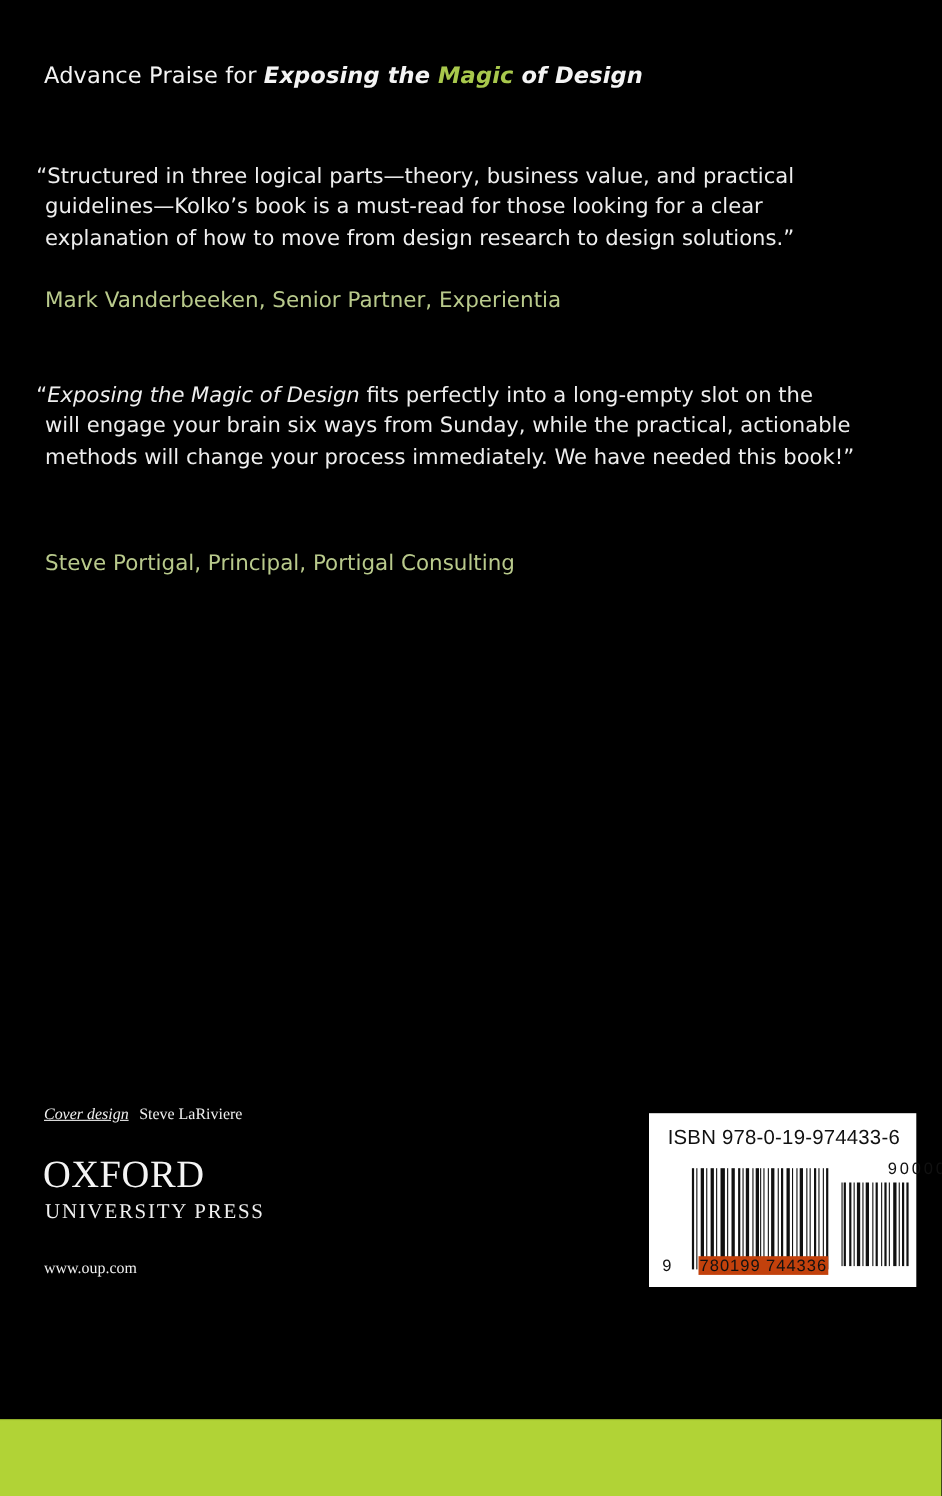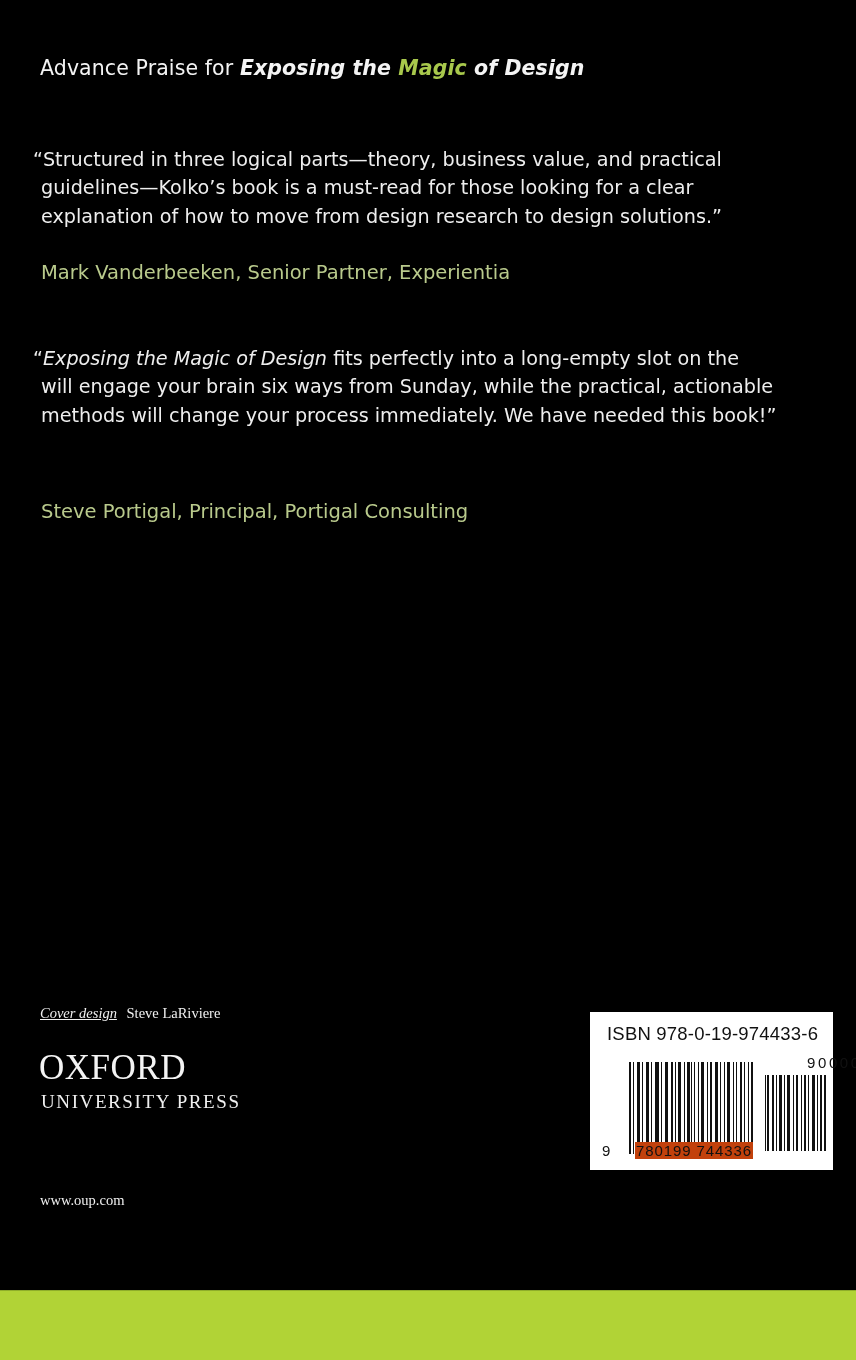--- a/index.html
+++ b/index.html
@@ -36,21 +36,21 @@
   .oxford {
     position: absolute; left: 39px; top: 1050px; font-family: "Liberation Serif", "DejaVu Serif", serif;
     font-size: 35px; letter-spacing: 0.5px; color: #f4f4f4; line-height: 1;
   }
   .oup {
     position: absolute; left: 41px; top: 1091px; font-family: "Liberation Serif", "DejaVu Serif", serif;
     font-size: 19px; letter-spacing: 1.6px; color: #f0f0f0; white-space: nowrap;
   }
   .url {
     position: absolute; left: 40px; top: 1145px; font-family: "Liberation Serif", "DejaVu Serif", serif;
-    font-size: 14.5px; color: #f0f0f0; margin-top: 47px;
+    font-size: 14.5px; color: #f0f0f0;
   }
 
   .barcode-box {
     position: absolute; left: 590px; top: 1012px; width: 243px; height: 158px; background: #fff; color: #111;
   }
   .isbn-text {
     position: absolute; left: 17px; top: 11px; font-family: Liberation Sans, sans-serif; font-size: 18.5px;
     letter-spacing: 0.2px; white-space: nowrap;
   }
   .bars-main { position: absolute; left: 39px; top: 50px; height: 92px; width: 128px; }

